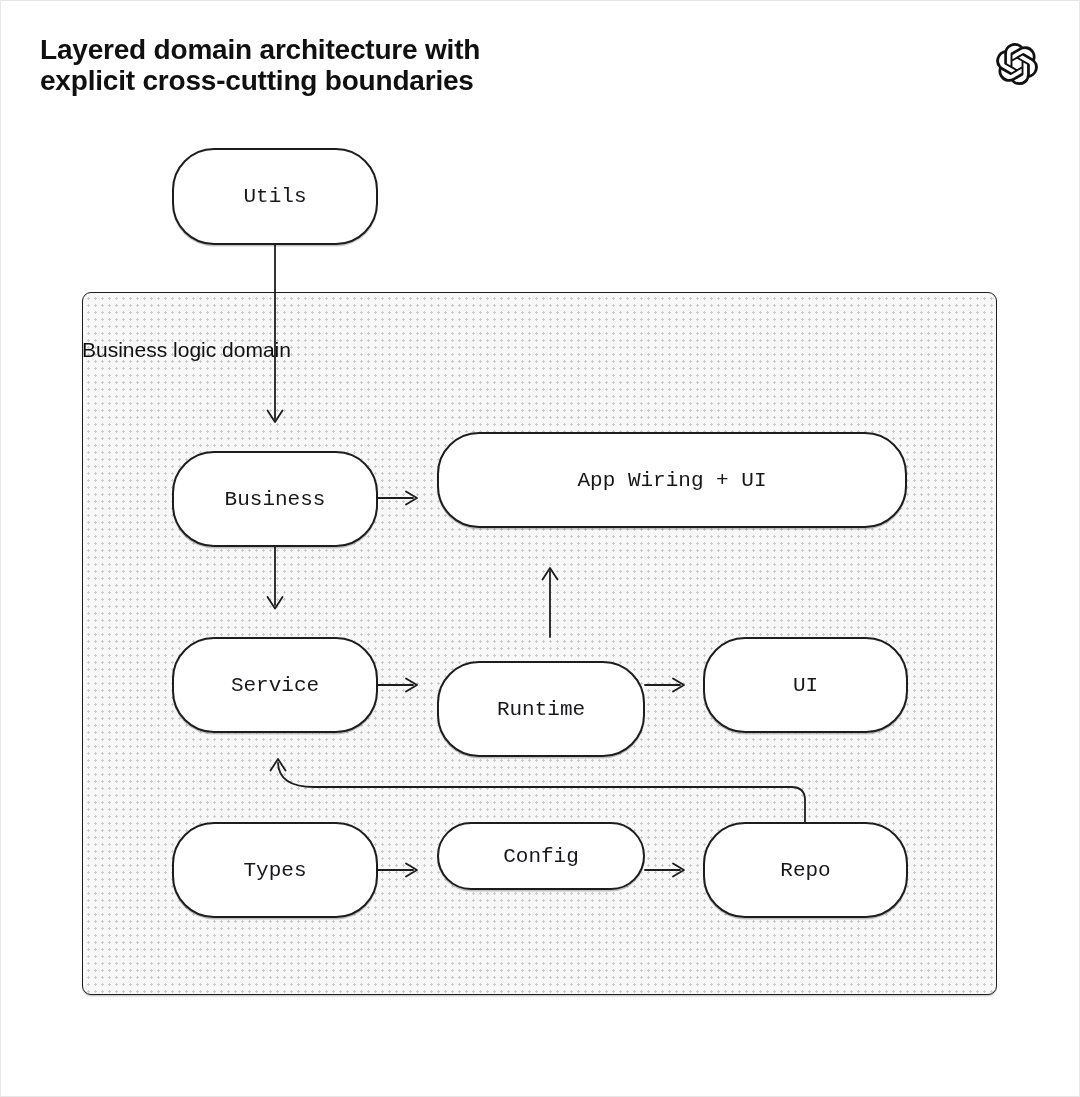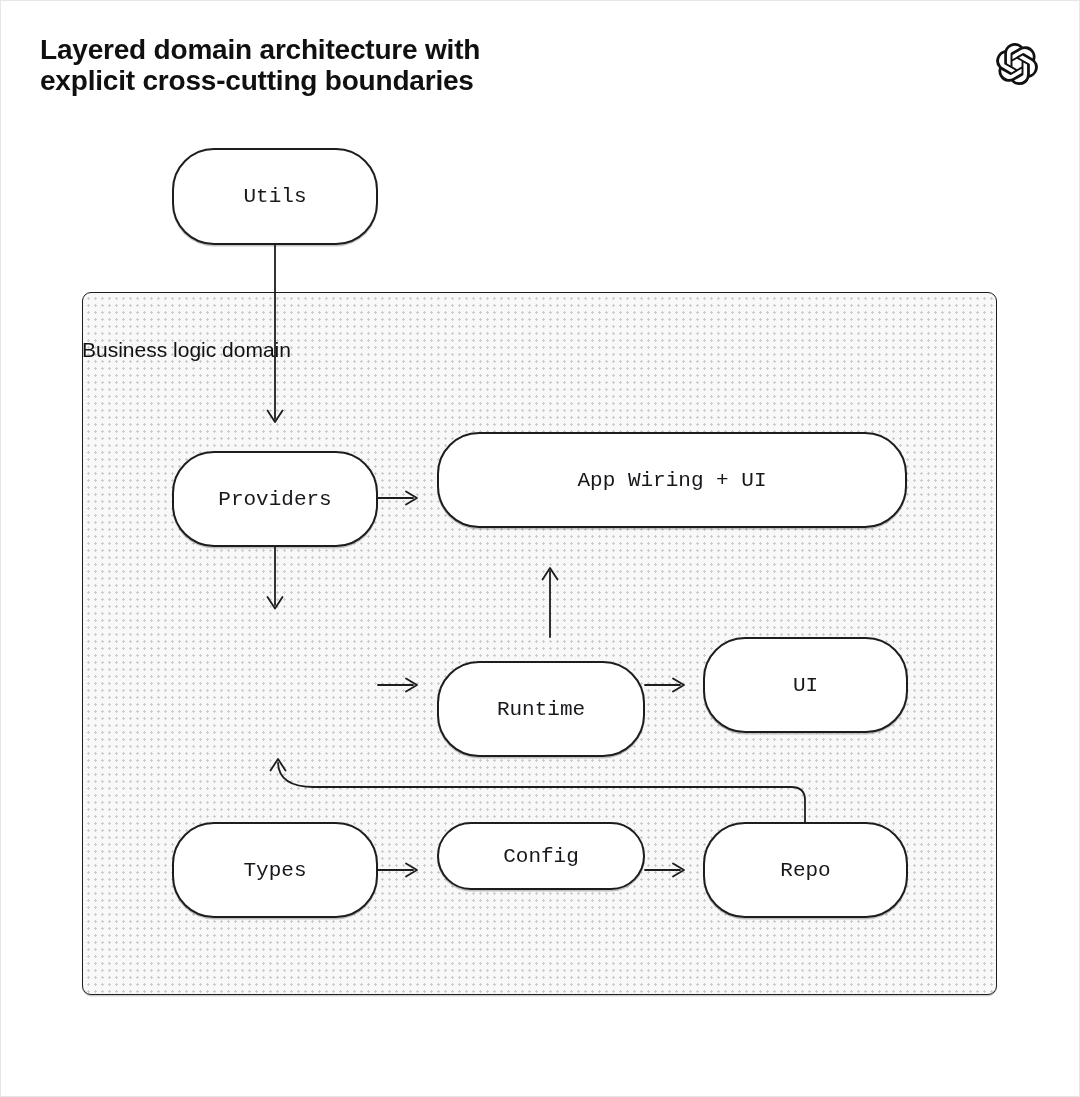--- a/index.html
+++ b/index.html
@@ -77,24 +77,27 @@
     </svg>
   </div>
 
   <div class="domain-container"></div>
   <div class="domain-label">Business logic domain</div>
 
   <div class="node n-utils">
     <span>Utils</span>
   </div>
   <div class="node n-providers">
-    <span>Providers</span>
+    <span>Business</span>
   </div>
   <div class="node n-appwiring">
     <span>App Wiring + UI</span>
+  </div>
+  <div class="node n-service">
+    <span>Service</span>
   </div>
   <div class="node n-runtime">
     <span>Runtime</span>
   </div>
   <div class="node n-ui">
     <span>UI</span>
   </div>
   <div class="node n-types">
     <span>Types</span>
   </div>

